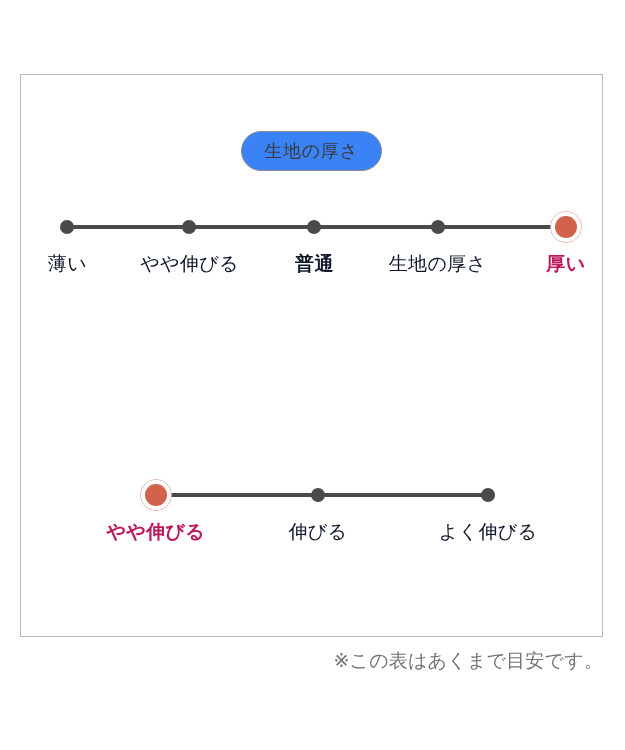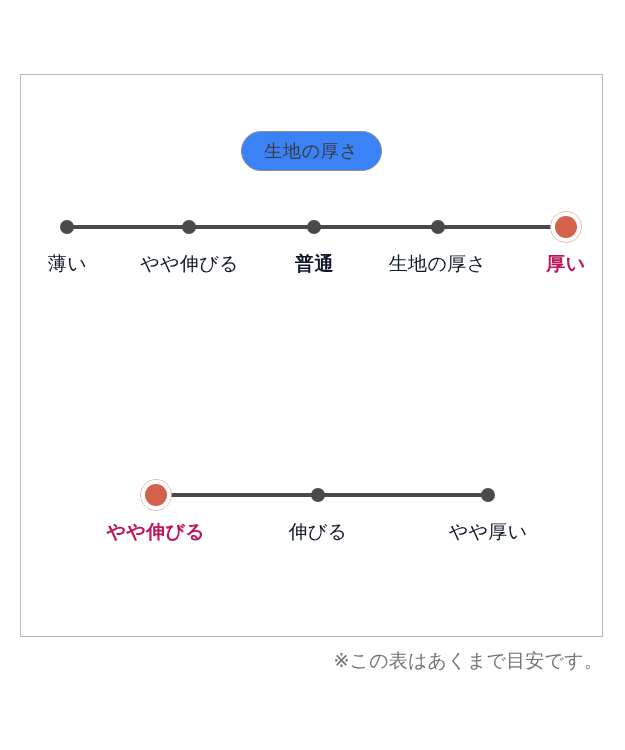--- a/index.html
+++ b/index.html
@@ -197,19 +197,19 @@
       <div class="node" style="left: 51.1%;">
           <span class="dot"></span>
         </div>
       <div class="node" style="left: 80.4%;">
           <span class="dot"></span>
         </div>
     </div>
     <div class="labels">
       <span class="tick-label active" style="left: 23.2%;">やや伸びる</span>
       <span class="tick-label" style="left: 51.1%;">伸びる</span>
-      <span class="tick-label" style="left: 80.4%;">やや厚い</span>
+      <span class="tick-label" style="left: 80.4%;">よく伸びる</span>
     </div>
   </div>
 
 </div>
 
 <div class="footnote">※この表はあくまで目安です。</div>
 
 </body></html>

